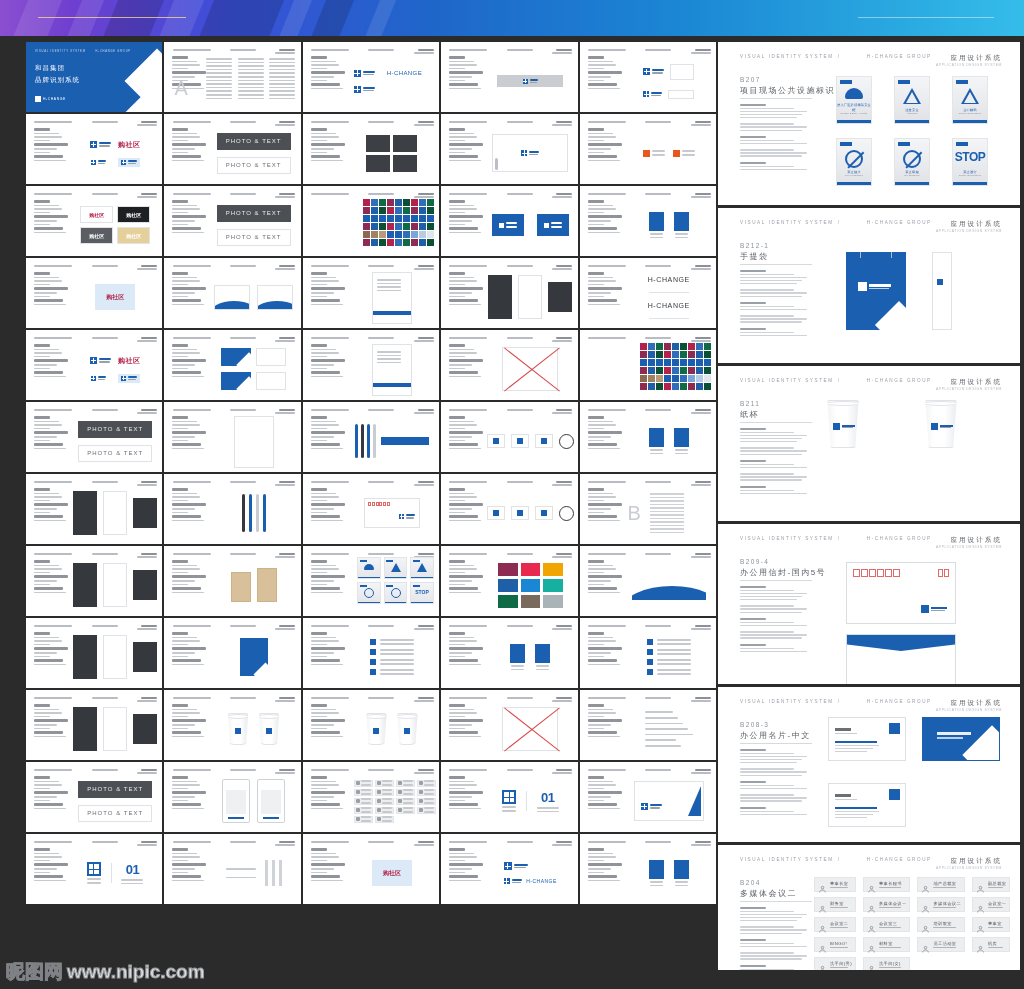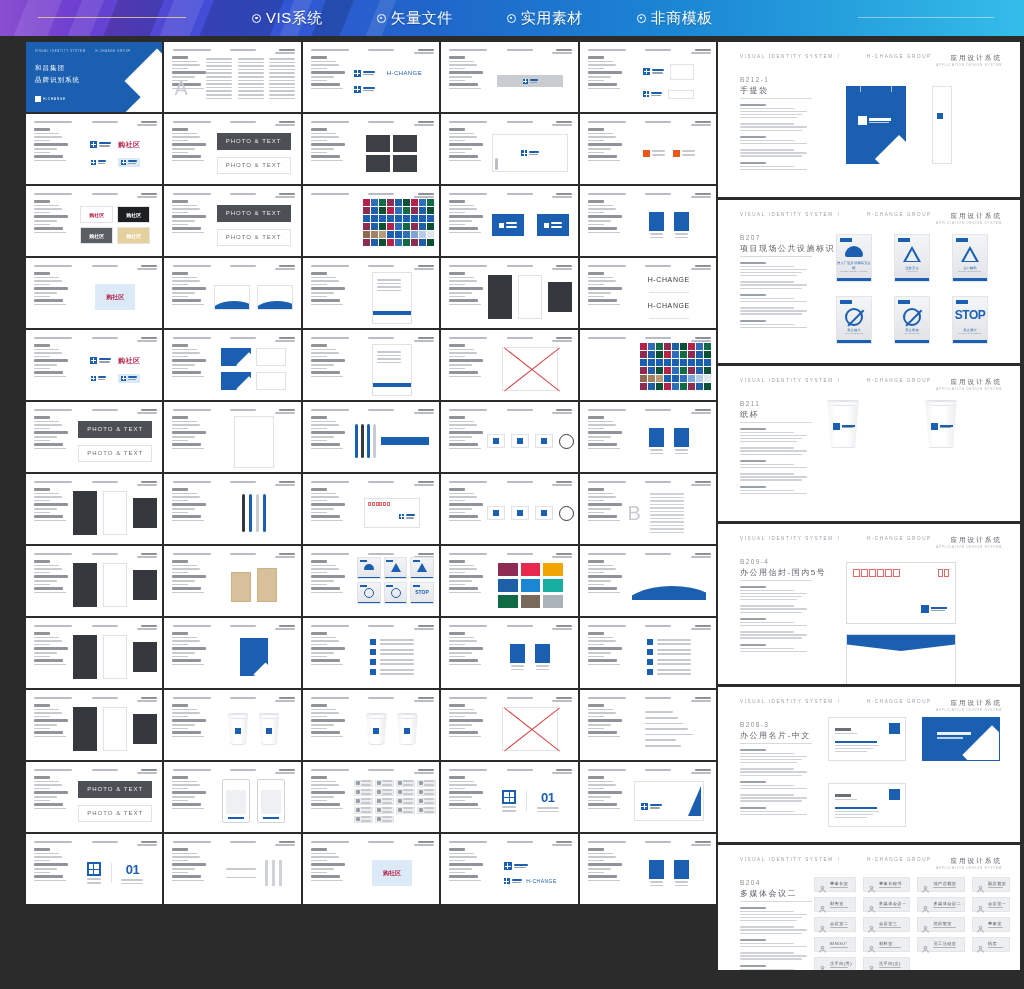--- a/index.html
+++ b/index.html
@@ -150,38 +150,20 @@
   <div class="stripe" style="left:74px;width:22px;"></div>
   <div class="darkstripe" style="left:110px;width:46px;"></div>
   <div class="stripe" style="left:166px;width:30px;"></div>
   <div class="darkstripe" style="left:206px;width:70px;"></div>
   <div class="stripe" style="left:286px;width:18px;"></div>
   <div class="darkstripe" style="left:318px;width:28px;"></div>
   <div class="stripe" style="left:372px;width:16px;"></div>
   <div class="navline" style="left:38px;width:148px;"></div>
   <div class="navline right" style="left:858px;width:136px;"></div>
 
-  <div id="navitems">
-    <div class="navitem">
-      <span class="navdot"></span>
-      <span>VIS系统</span>
-    </div>
-    <div class="navitem">
-      <span class="navdot"></span>
-      <span>矢量文件</span>
-    </div>
-    <div class="navitem">
-      <span class="navdot"></span>
-      <span>实用素材</span>
-    </div>
-    <div class="navitem">
-      <span class="navdot"></span>
-      <span>非商模板</span>
-    </div>
-  </div>
 </div>
 
 <div id="stage">
 
   <div id="grid">
       <div class="cell">
         <div class="cover">
           <div class="sh1" style="right: -18px; top: 16px; width: 46px; height: 46px;"></div>
           <div class="sh2" style="right: -10px; bottom: -22px; width: 40px; height: 40px;"></div>
           <div style="position: absolute; left: 9px; top: 22px; display: flex; flex-direction: column; gap: 3px;">
@@ -2871,20 +2853,134 @@
                   <i style="width: 13px;"></i>
                 </div>
               </div>
             </div>
           </div>
         </div>
       </div>
     </div>
 
   <div id="bigcol">
+      <div class="bigcell" style="height: 163px;">
+        <div class="bhead">
+          <span>VISUAL IDENTITY SYSTEM</span>
+          <span class="mid"><span>/</span><span style="margin-left: 26px;">H-CHANGE GROUP</span></span>
+          <span class="rr">
+            <b>应用设计系统</b>
+            <s>APPLICATION DESIGN SYSTEM</s>
+          </span>
+        </div>
+        <div class="bcode">B207</div>
+        <div class="btitle">项目现场公共设施标识</div>
+        <div class="brule"></div>
+        <div class="bbody">
+          <div class="para">
+            <i class="k"></i>
+            <i style="width: 54px;"></i>
+            <i style="width: 67px;"></i>
+            <i style="width: 62px;"></i>
+            <i style="width: 57px;"></i>
+          </div>
+          <div class="para">
+            <i style="width: 54px;"></i>
+            <i style="width: 67px;"></i>
+            <i style="width: 62px;"></i>
+          </div>
+          <div class="para">
+            <i class="k"></i>
+            <i style="width: 54px;"></i>
+            <i style="width: 67px;"></i>
+          </div>
+          <div class="para">
+            <i style="width: 54px;"></i>
+            <i style="width: 67px;"></i>
+            <i style="width: 62px;"></i>
+          </div>
+          <div class="para">
+            <i class="k"></i>
+            <i style="width: 54px;"></i>
+            <i style="width: 67px;"></i>
+          </div>
+        </div>
+        <div style="position: absolute; left: 118px; top: 34px; display: grid; grid-template-columns: repeat(3, 36px); gap: 14px 22px;">
+          <div class="sign">
+            <div class="cap"></div>
+            <div class="ico">
+              <div class="helmet"></div>
+            </div>
+            <div class="lab">
+              <div>进入厂区必须佩戴安全帽</div>
+              <div style="font-size: 2.4px; color: rgb(127, 132, 138);">Please Safety Helmet</div>
+            </div>
+            <div class="foot"></div>
+          </div>
+          <div class="sign">
+            <div class="cap"></div>
+            <div class="ico">
+              <div class="tri"></div>
+            </div>
+            <div class="lab">
+              <div>注意安全</div>
+              <div style="font-size: 2.4px; color: rgb(127, 132, 138);">Attention</div>
+            </div>
+            <div class="foot"></div>
+          </div>
+          <div class="sign">
+            <div class="cap"></div>
+            <div class="ico">
+              <div class="tri"></div>
+            </div>
+            <div class="lab">
+              <div>当心触电</div>
+              <div style="font-size: 2.4px; color: rgb(127, 132, 138);">Power Evacuation</div>
+            </div>
+            <div class="foot"></div>
+          </div>
+          <div class="sign">
+            <div class="cap"></div>
+            <div class="ico">
+              <div class="circ">
+                <div class="bar"></div>
+              </div>
+            </div>
+            <div class="lab">
+              <div>禁止烟火</div>
+              <div style="font-size: 2.4px; color: rgb(127, 132, 138);">Fire Forbidden</div>
+            </div>
+            <div class="foot"></div>
+          </div>
+          <div class="sign">
+            <div class="cap"></div>
+            <div class="ico">
+              <div class="circ">
+                <div class="bar"></div>
+              </div>
+            </div>
+            <div class="lab">
+              <div>禁止吸烟</div>
+              <div style="font-size: 2.4px; color: rgb(127, 132, 138);">No Smoking</div>
+            </div>
+            <div class="foot"></div>
+          </div>
+          <div class="sign">
+            <div class="cap"></div>
+            <div class="ico">
+              <div style="font-size: 12px; font-weight: 700; color: rgb(27, 95, 176); letter-spacing: -0.5px;">STOP</div>
+            </div>
+            <div class="lab">
+              <div>禁止通行</div>
+              <div style="font-size: 2.4px; color: rgb(127, 132, 138);">Power Evacuation</div>
+            </div>
+            <div class="foot"></div>
+          </div>
+        </div>
+      </div>
       <div class="bigcell" style="height: 155px;">
         <div class="bhead">
           <span>VISUAL IDENTITY SYSTEM</span>
           <span class="mid"><span>/</span><span style="margin-left: 26px;">H-CHANGE GROUP</span></span>
           <span class="rr">
             <b>应用设计系统</b>
             <s>APPLICATION DESIGN SYSTEM</s>
           </span>
         </div>
         <div class="bcode">B212-1</div>
@@ -2929,134 +3025,20 @@
                 <div style="width: 22px; height: 2.4px; background: rgb(255, 255, 255);"></div>
                 <div style="width: 20px; height: 1.2px; background: rgba(255, 255, 255, 0.7);"></div>
               </div>
             </div>
           </div>
           <div style="width: 20px; height: 78px; background: rgb(255, 255, 255); border: 0.8px solid rgb(223, 226, 230); position: relative;">
             <div style="position: absolute; left: 4px; top: 26px; width: 6px; height: 6px; background: rgb(27, 95, 176);"></div>
           </div>
         </div>
       </div>
-      <div class="bigcell" style="height: 163px;">
-        <div class="bhead">
-          <span>VISUAL IDENTITY SYSTEM</span>
-          <span class="mid"><span>/</span><span style="margin-left: 26px;">H-CHANGE GROUP</span></span>
-          <span class="rr">
-            <b>应用设计系统</b>
-            <s>APPLICATION DESIGN SYSTEM</s>
-          </span>
-        </div>
-        <div class="bcode">B207</div>
-        <div class="btitle">项目现场公共设施标识</div>
-        <div class="brule"></div>
-        <div class="bbody">
-          <div class="para">
-            <i class="k"></i>
-            <i style="width: 54px;"></i>
-            <i style="width: 67px;"></i>
-            <i style="width: 62px;"></i>
-            <i style="width: 57px;"></i>
-          </div>
-          <div class="para">
-            <i style="width: 54px;"></i>
-            <i style="width: 67px;"></i>
-            <i style="width: 62px;"></i>
-          </div>
-          <div class="para">
-            <i class="k"></i>
-            <i style="width: 54px;"></i>
-            <i style="width: 67px;"></i>
-          </div>
-          <div class="para">
-            <i style="width: 54px;"></i>
-            <i style="width: 67px;"></i>
-            <i style="width: 62px;"></i>
-          </div>
-          <div class="para">
-            <i class="k"></i>
-            <i style="width: 54px;"></i>
-            <i style="width: 67px;"></i>
-          </div>
-        </div>
-        <div style="position: absolute; left: 118px; top: 34px; display: grid; grid-template-columns: repeat(3, 36px); gap: 14px 22px;">
-          <div class="sign">
-            <div class="cap"></div>
-            <div class="ico">
-              <div class="helmet"></div>
-            </div>
-            <div class="lab">
-              <div>进入厂区必须佩戴安全帽</div>
-              <div style="font-size: 2.4px; color: rgb(127, 132, 138);">Please Safety Helmet</div>
-            </div>
-            <div class="foot"></div>
-          </div>
-          <div class="sign">
-            <div class="cap"></div>
-            <div class="ico">
-              <div class="tri"></div>
-            </div>
-            <div class="lab">
-              <div>注意安全</div>
-              <div style="font-size: 2.4px; color: rgb(127, 132, 138);">Attention</div>
-            </div>
-            <div class="foot"></div>
-          </div>
-          <div class="sign">
-            <div class="cap"></div>
-            <div class="ico">
-              <div class="tri"></div>
-            </div>
-            <div class="lab">
-              <div>当心触电</div>
-              <div style="font-size: 2.4px; color: rgb(127, 132, 138);">Power Evacuation</div>
-            </div>
-            <div class="foot"></div>
-          </div>
-          <div class="sign">
-            <div class="cap"></div>
-            <div class="ico">
-              <div class="circ">
-                <div class="bar"></div>
-              </div>
-            </div>
-            <div class="lab">
-              <div>禁止烟火</div>
-              <div style="font-size: 2.4px; color: rgb(127, 132, 138);">Fire Forbidden</div>
-            </div>
-            <div class="foot"></div>
-          </div>
-          <div class="sign">
-            <div class="cap"></div>
-            <div class="ico">
-              <div class="circ">
-                <div class="bar"></div>
-              </div>
-            </div>
-            <div class="lab">
-              <div>禁止吸烟</div>
-              <div style="font-size: 2.4px; color: rgb(127, 132, 138);">No Smoking</div>
-            </div>
-            <div class="foot"></div>
-          </div>
-          <div class="sign">
-            <div class="cap"></div>
-            <div class="ico">
-              <div style="font-size: 12px; font-weight: 700; color: rgb(27, 95, 176); letter-spacing: -0.5px;">STOP</div>
-            </div>
-            <div class="lab">
-              <div>禁止通行</div>
-              <div style="font-size: 2.4px; color: rgb(127, 132, 138);">Power Evacuation</div>
-            </div>
-            <div class="foot"></div>
-          </div>
-        </div>
-      </div>
       <div class="bigcell" style="height: 155px;">
         <div class="bhead">
           <span>VISUAL IDENTITY SYSTEM</span>
           <span class="mid"><span>/</span><span style="margin-left: 26px;">H-CHANGE GROUP</span></span>
           <span class="rr">
             <b>应用设计系统</b>
             <s>APPLICATION DESIGN SYSTEM</s>
           </span>
         </div>
         <div class="bcode">B211</div>
@@ -3479,13 +3461,19 @@
               </svg></div>
             <div class="tx">
               <div style="font-size: 4.2px; color: rgb(85, 88, 92); letter-spacing: 0.4px; white-space: nowrap;">洗手间(女)</div>
               <i class="s"></i>
             </div>
           </div>
         </div>
       </div>
     </div>
 
+  <div id="wm">
+    <div class="cn">
+      <span>昵图网</span>
+    </div>
+    <div class="url">www.nipic.com</div>
+  </div>
 </div>
 
 </body></html>

